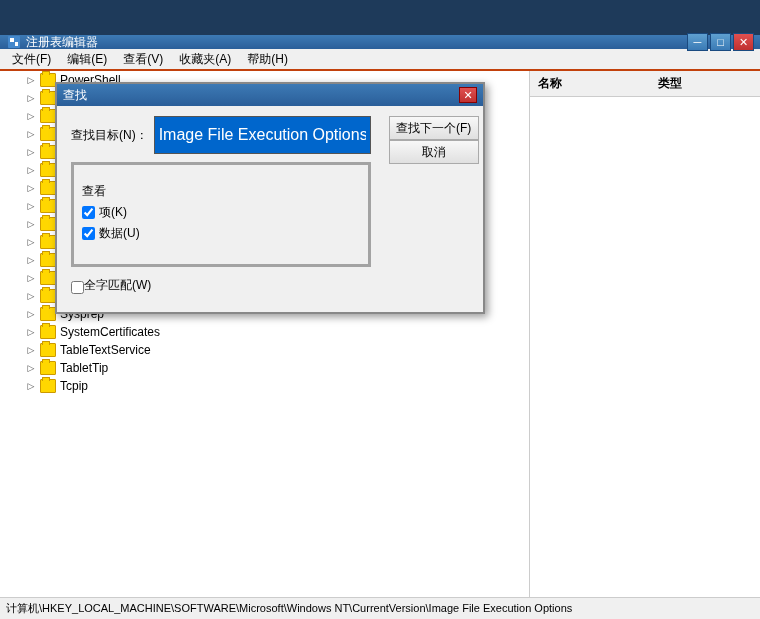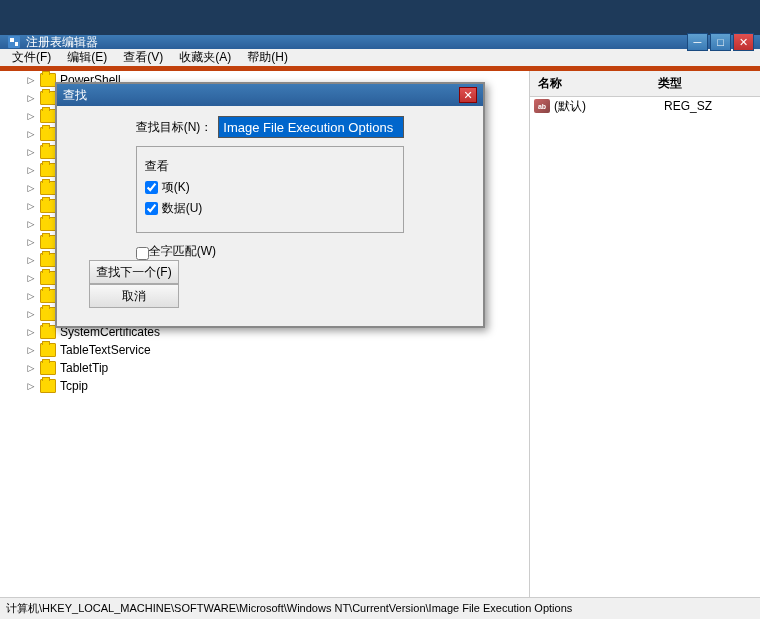--- a/index.html
+++ b/index.html
@@ -54,21 +54,21 @@
       background: linear-gradient(to bottom, #e05050, #c03030);
     }
 
     
     .menu-bar {
       background: #f0f0f0;
       height: 22px;
       display: flex;
       align-items: center;
       padding: 0 4px;
-      border-bottom: 5px solid #c2410c;
+      border-bottom: 2px solid #c2410c;
     }
     .menu-item {
       padding: 2px 8px;
       font-size: 12px;
       color: #000;
       cursor: pointer;
     }
 
     
     .tree-pane {
@@ -223,33 +223,32 @@
       align-items: center;
       justify-content: center;
     }
     .dialog-body {
       padding: 10px 14px;
     }
     .dialog-row {
       display: flex;
       align-items: center;
       margin-bottom: 8px;
-      flex-direction: column;
     }
     .dialog-label {
       font-size: 12px;
       margin-right: 6px;
       white-space: nowrap;
     }
     .dialog-input {
       flex: 1;
-      height: 22px;
+      height: 38px;
       border: 1px solid #555;
       background: white;
-      font-size: 13px;
+      font-size: 16px;
       padding: 0 4px;
       color: #000066;
       selection-color: blue;
     }
     .dialog-input.selected-text {
       background: #0066cc;
       color: white;
     }
     .dialog-btn {
       width: 90px;
@@ -416,44 +415,39 @@
         <span>Tcpip</span>
       </div>
     </div>
   </div>
 
   <div class="right-pane">
     <div class="right-pane-header">
       <span class="right-col-header" style="width:120px">名称</span>
       <span class="right-col-header">类型</span>
     </div>
-    <div class="right-row">
-      <div class="reg-icon" style="font-size:7px">ab</div>
-      <span style="width:110px">(默认)</span>
-      <span>REG_SZ</span>
-    </div>
   </div>
 </div>
 
 <div class="dialog-overlay">
   <div class="dialog">
     <div class="dialog-title-bar">
       <span class="dialog-title-text">查找</span>
       <div class="dialog-close-btn">✕</div>
     </div>
     <div class="dialog-body">
 
       <div class="dialog-row">
         <div style="display:flex;flex-direction:column;flex:1">
           <div style="display:flex;align-items:center;margin-bottom:8px">
             <span class="dialog-label">查找目标(N)：</span>
             <input type="text" class="dialog-input selected-text" value="Image File Execution Options" style="flex: 1 1 0%;">
           </div>
 
-          <div style="border:1px solid #a3a3a3;padding:11px 8px;background:#f0f0f0;margin-bottom:6px;">
+          <div style="border:3px solid #a3a3a3;padding:18px 8px;background:#f0f0f0;margin-bottom:6px;">
             <div class="search-section-label">查看</div>
             <div class="checkbox-row">
               <input type="checkbox" id="chk1" checked="" style="">
               <label for="chk1">项(K)</label>
             </div>
             <div class="checkbox-row">
               <input type="checkbox" id="chk3" checked="" style="">
               <label for="chk3">数据(U)</label>
             </div>
           </div>

